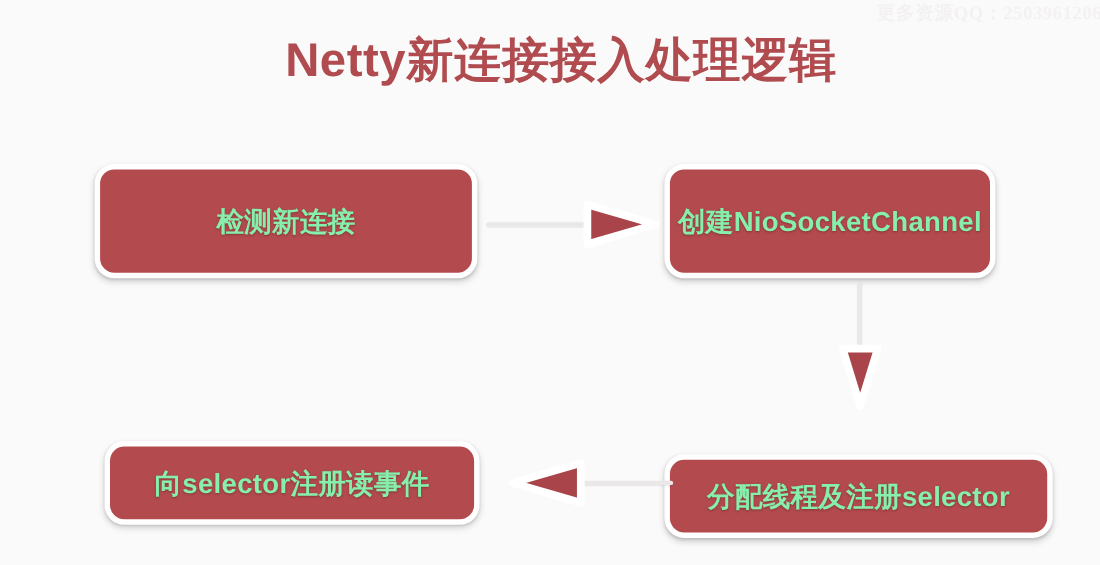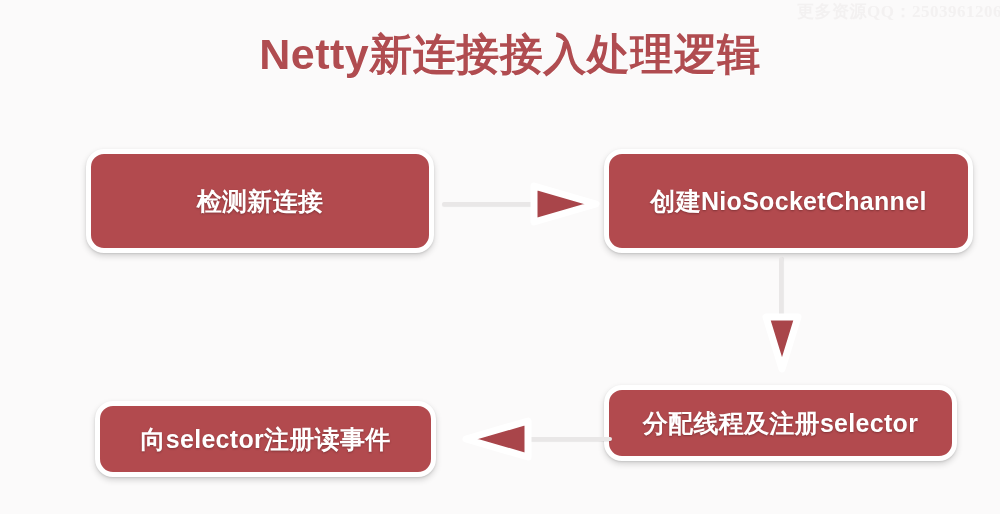--- a/index.html
+++ b/index.html
@@ -59,32 +59,32 @@
     background: #b24a4e;
     border: 5px solid #ffffff;
     border-radius: 18px;
     display: flex;
     align-items: center;
     justify-content: center;
     box-shadow: 0 3px 6px rgba(0,0,0,0.16),
                 0 1px 2px rgba(0,0,0,0.10);
   }
   .node-label {
-    color: #ffffff;
+    color: #86efac;
     font-weight: 700;
     font-size: 25px;
     letter-spacing: 0.3px;
     white-space: nowrap;
     text-shadow: 0 1px 2px rgba(60,20,22,0.40);
   }
 
   #node-detect      { left: 76px;  top: 149px; width: 348px; height: 104px; }
-  #node-create      { left: 594px; top: 149px; width: 369px; height: 104px; }
+  #node-create      { left: 594px; top: 149px; width: 301px; height: 104px; }
   #node-register-rd { left: 85px;  top: 401px; width: 341px; height: 76px; }
-  #node-assign      { left: 594px; top: 385px; width: 353px; height: 76px; }
+  #node-assign      { left: 594px; top: 413px; width: 353px; height: 76px; }
 
   
   .connector { position: absolute; }
   .conn-line-h {
     position: absolute;
     height: 4px;
     background: #e9e7e7;
     border-radius: 2px;
     box-shadow: 0 1px 1px rgba(0,0,0,0.07);
   }

